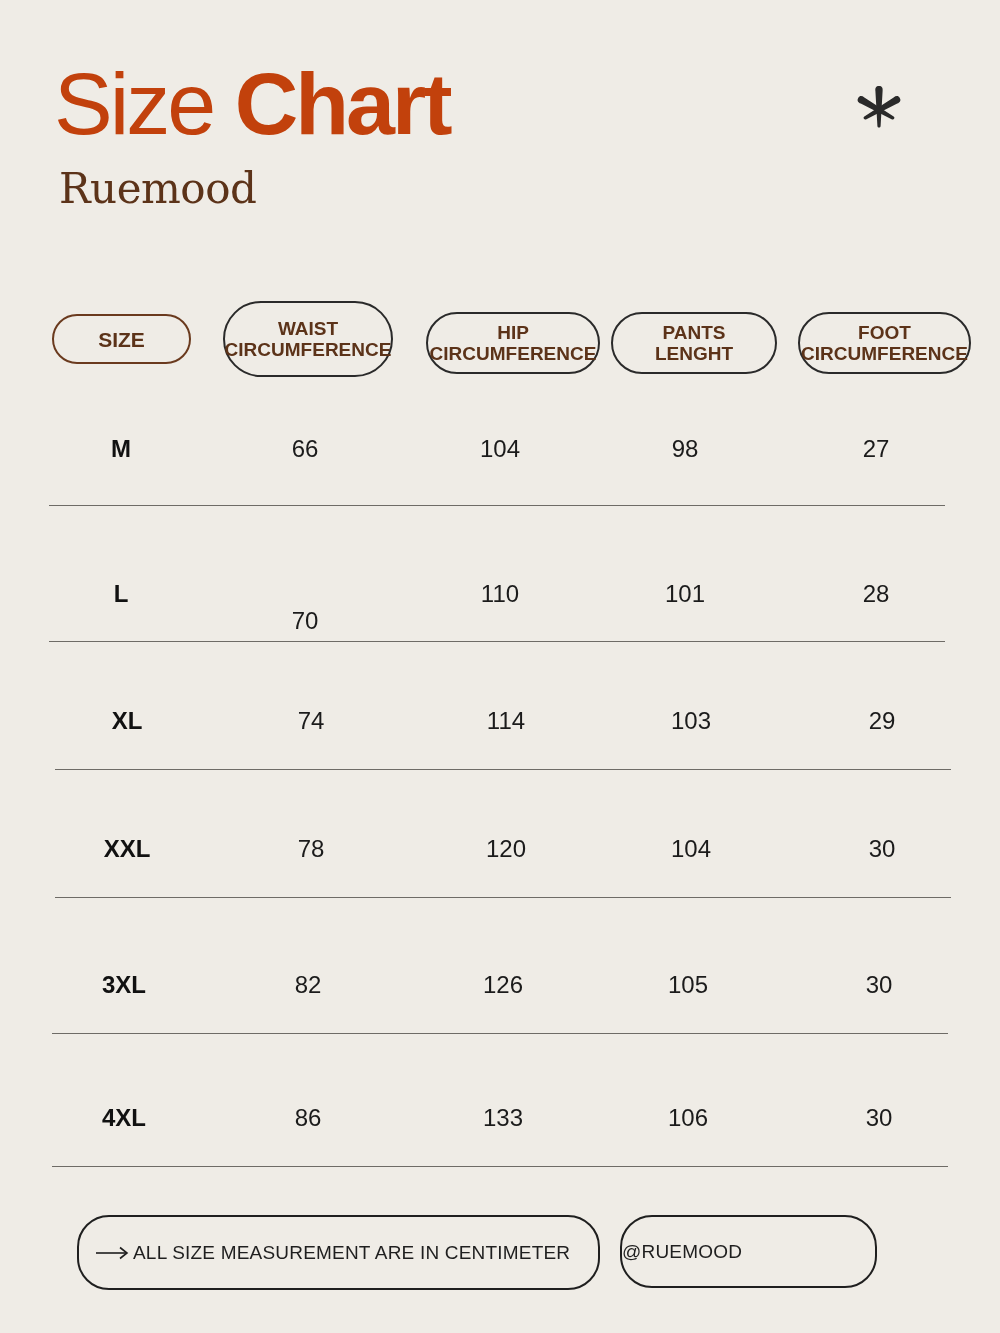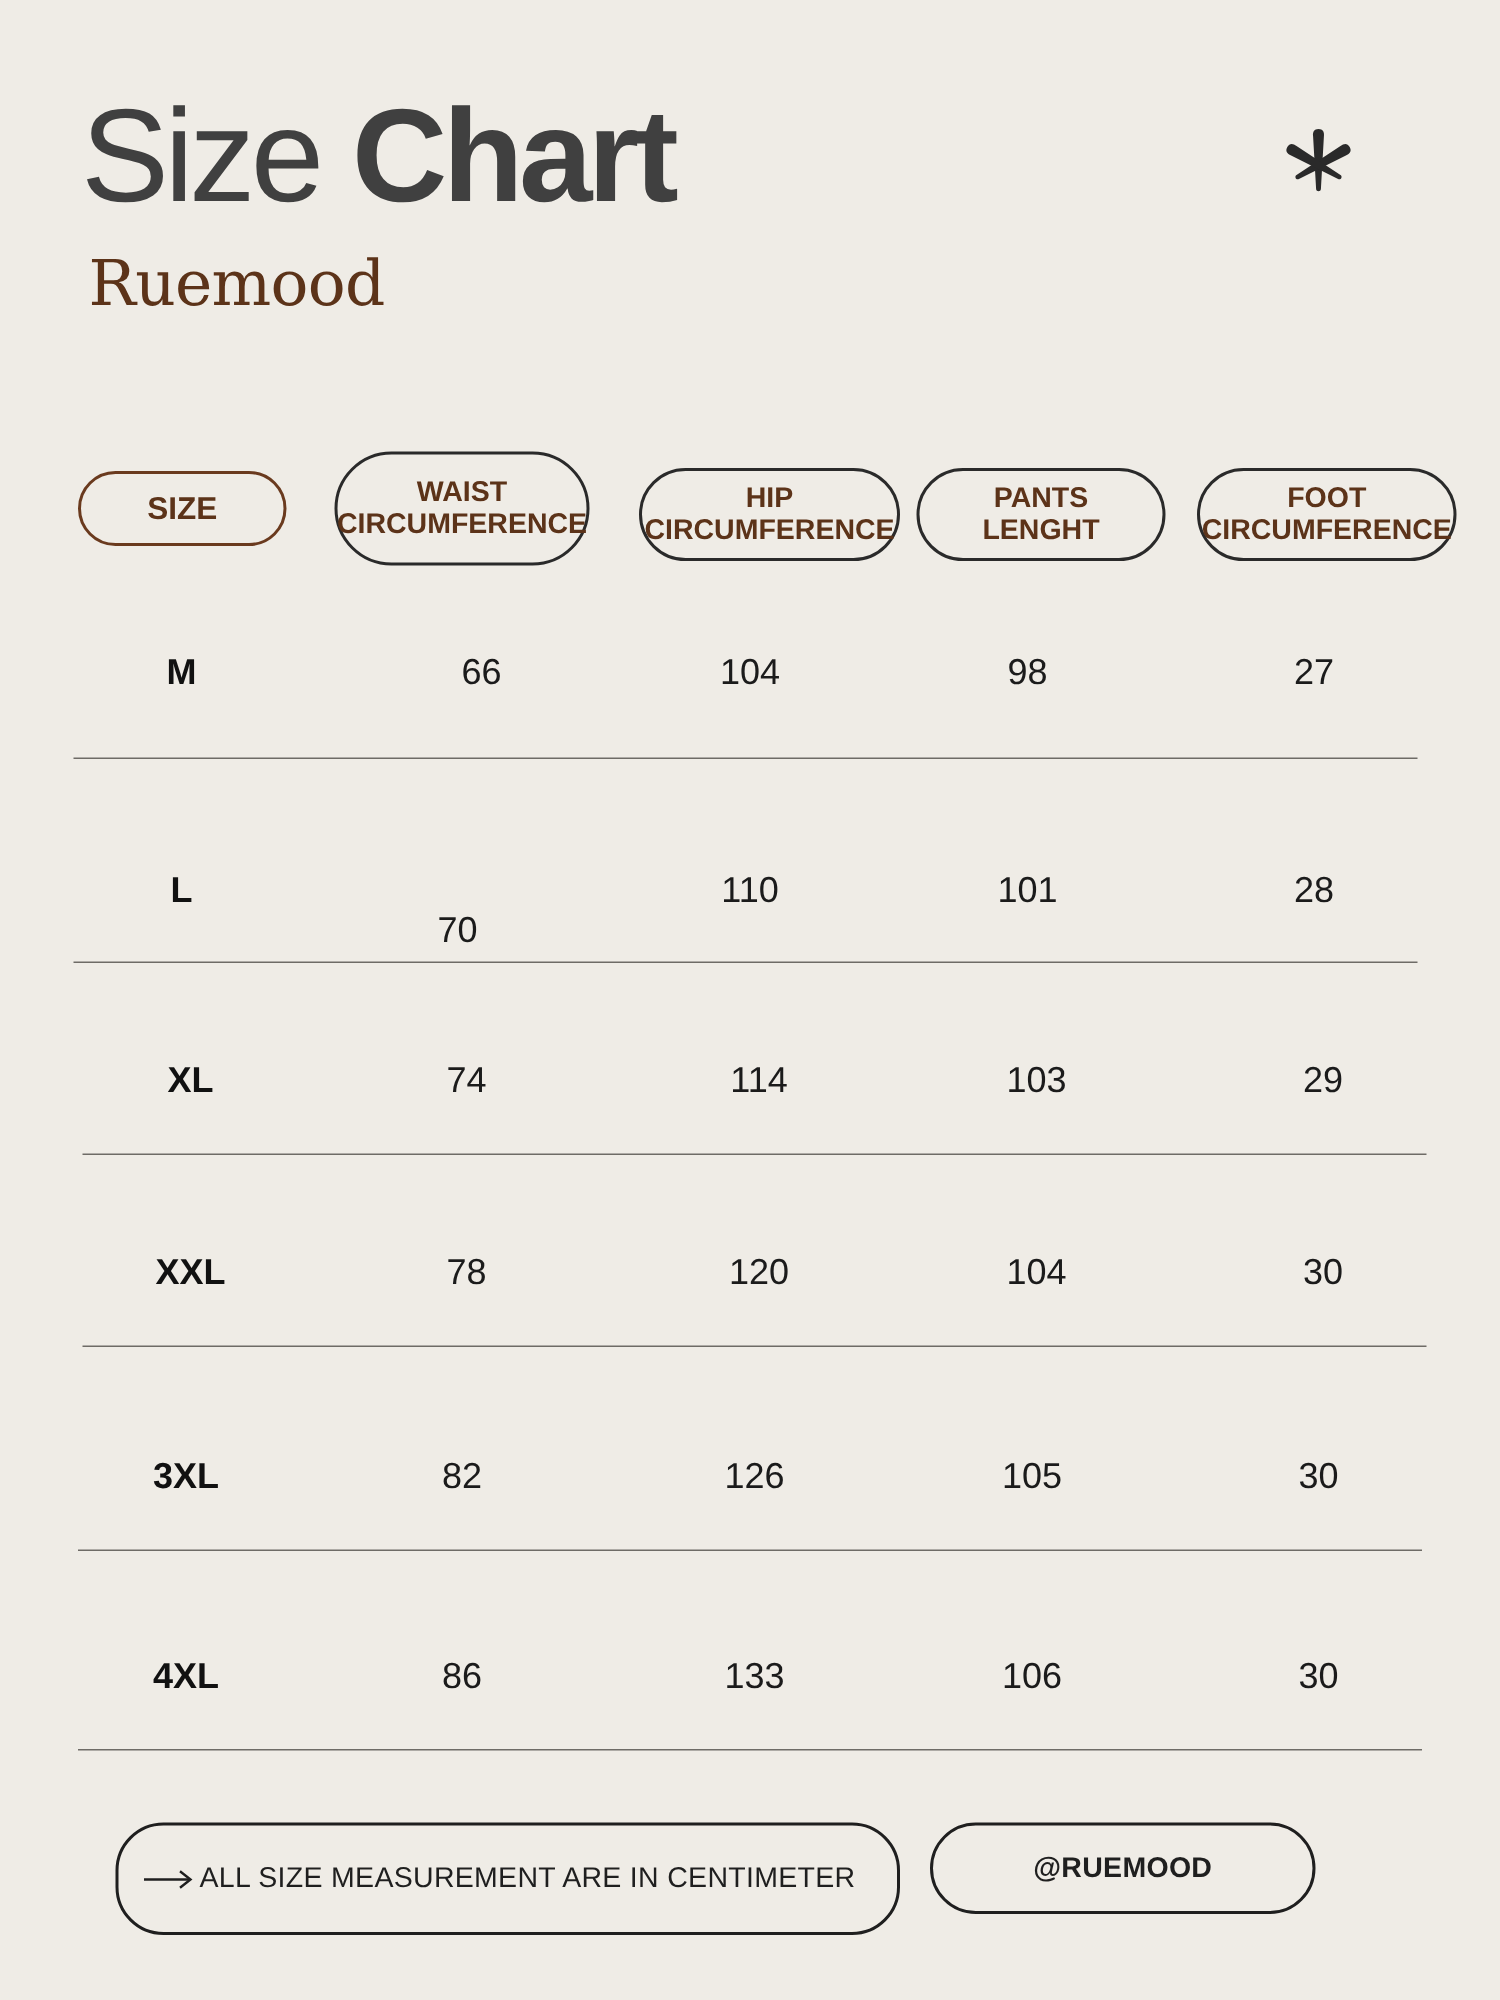--- a/index.html
+++ b/index.html
@@ -8,21 +8,21 @@
     background: #efece6;
     position: relative;
     overflow: hidden;
     font-family: "Liberation Sans", "DejaVu Sans", sans-serif;
     color: #1d1d1d;
   }
   .title {
     position: absolute; left: 54px; top: 54px;
     font-size: 88px; line-height: 100px;
     letter-spacing: -3px;
-    color: #404040;
+    color: #c2410c;
     white-space: nowrap;
   }
   .title .light { font-weight: 400; }
   .title .bold { font-weight: 700; }
   .brand {
     position: absolute; left: 59px; top: 164px;
     font-family: "DejaVu Serif", "Liberation Serif", serif;
     font-size: 42px; line-height: 50px;
     color: #5c3319;
     letter-spacing: -0.5px;
@@ -69,21 +69,21 @@
     position: absolute;
     box-sizing: border-box;
     border: 2px solid #1f1f1f;
     border-radius: 32px;
     display: flex; align-items: center;
     font-size: 19px; line-height: 22px;
     color: #1f1f1f;
     letter-spacing: 0.2px;
   }
   .footer-pill.note { left: 77px; top: 1215px; width: 523px; height: 75px; padding-left: 16px; text-align: center; }
-  .footer-pill.handle { left: 620px; top: 1215px; width: 257px; height: 61px; justify-content: center; font-weight: bold; }
+  .footer-pill.handle { left: 620px; top: 1215px; width: 257px; height: 73px; justify-content: flex-start; }
   .arrow { width: 34px; height: 14px; margin-right: 4px; flex: none; }
 </style>
 </head>
 <body>
 
 <div class="title">
   <span class="light">Size</span>
   <span class="bold">Chart</span>
 </div>
 <div class="brand">Ruemood</div>
@@ -119,21 +119,21 @@
 </div>
 <div class="pill" style="left:798px; top:312px; width:173px; height:62px;">
   <div>
     <span>FOOT</span>
     <span>CIRCUMFERENCE</span>
   </div>
 </div>
 
 <div>
   <div class="cell size" style="left:121px; top:435px;">M</div>
-  <div class="cell" style="left:305px; top:435px;margin-left:16px;">66</div>
+  <div class="cell" style="left:305px; top:435px;">66</div>
   <div class="cell" style="left:500px; top:435px;">104</div>
   <div class="cell" style="left:685px; top:435px;">98</div>
   <div class="cell" style="left:876px; top:435px;">27</div>
 </div>
 <div class="rule" style="left:49px; top:505px; width:896px;"></div>
 
 <div>
   <div class="cell size" style="left:121px; top:580px;">L</div>
   <div class="cell" style="left:305px; top:580px;margin-top:27px;">70</div>
   <div class="cell" style="left:500px; top:580px;">110</div>

